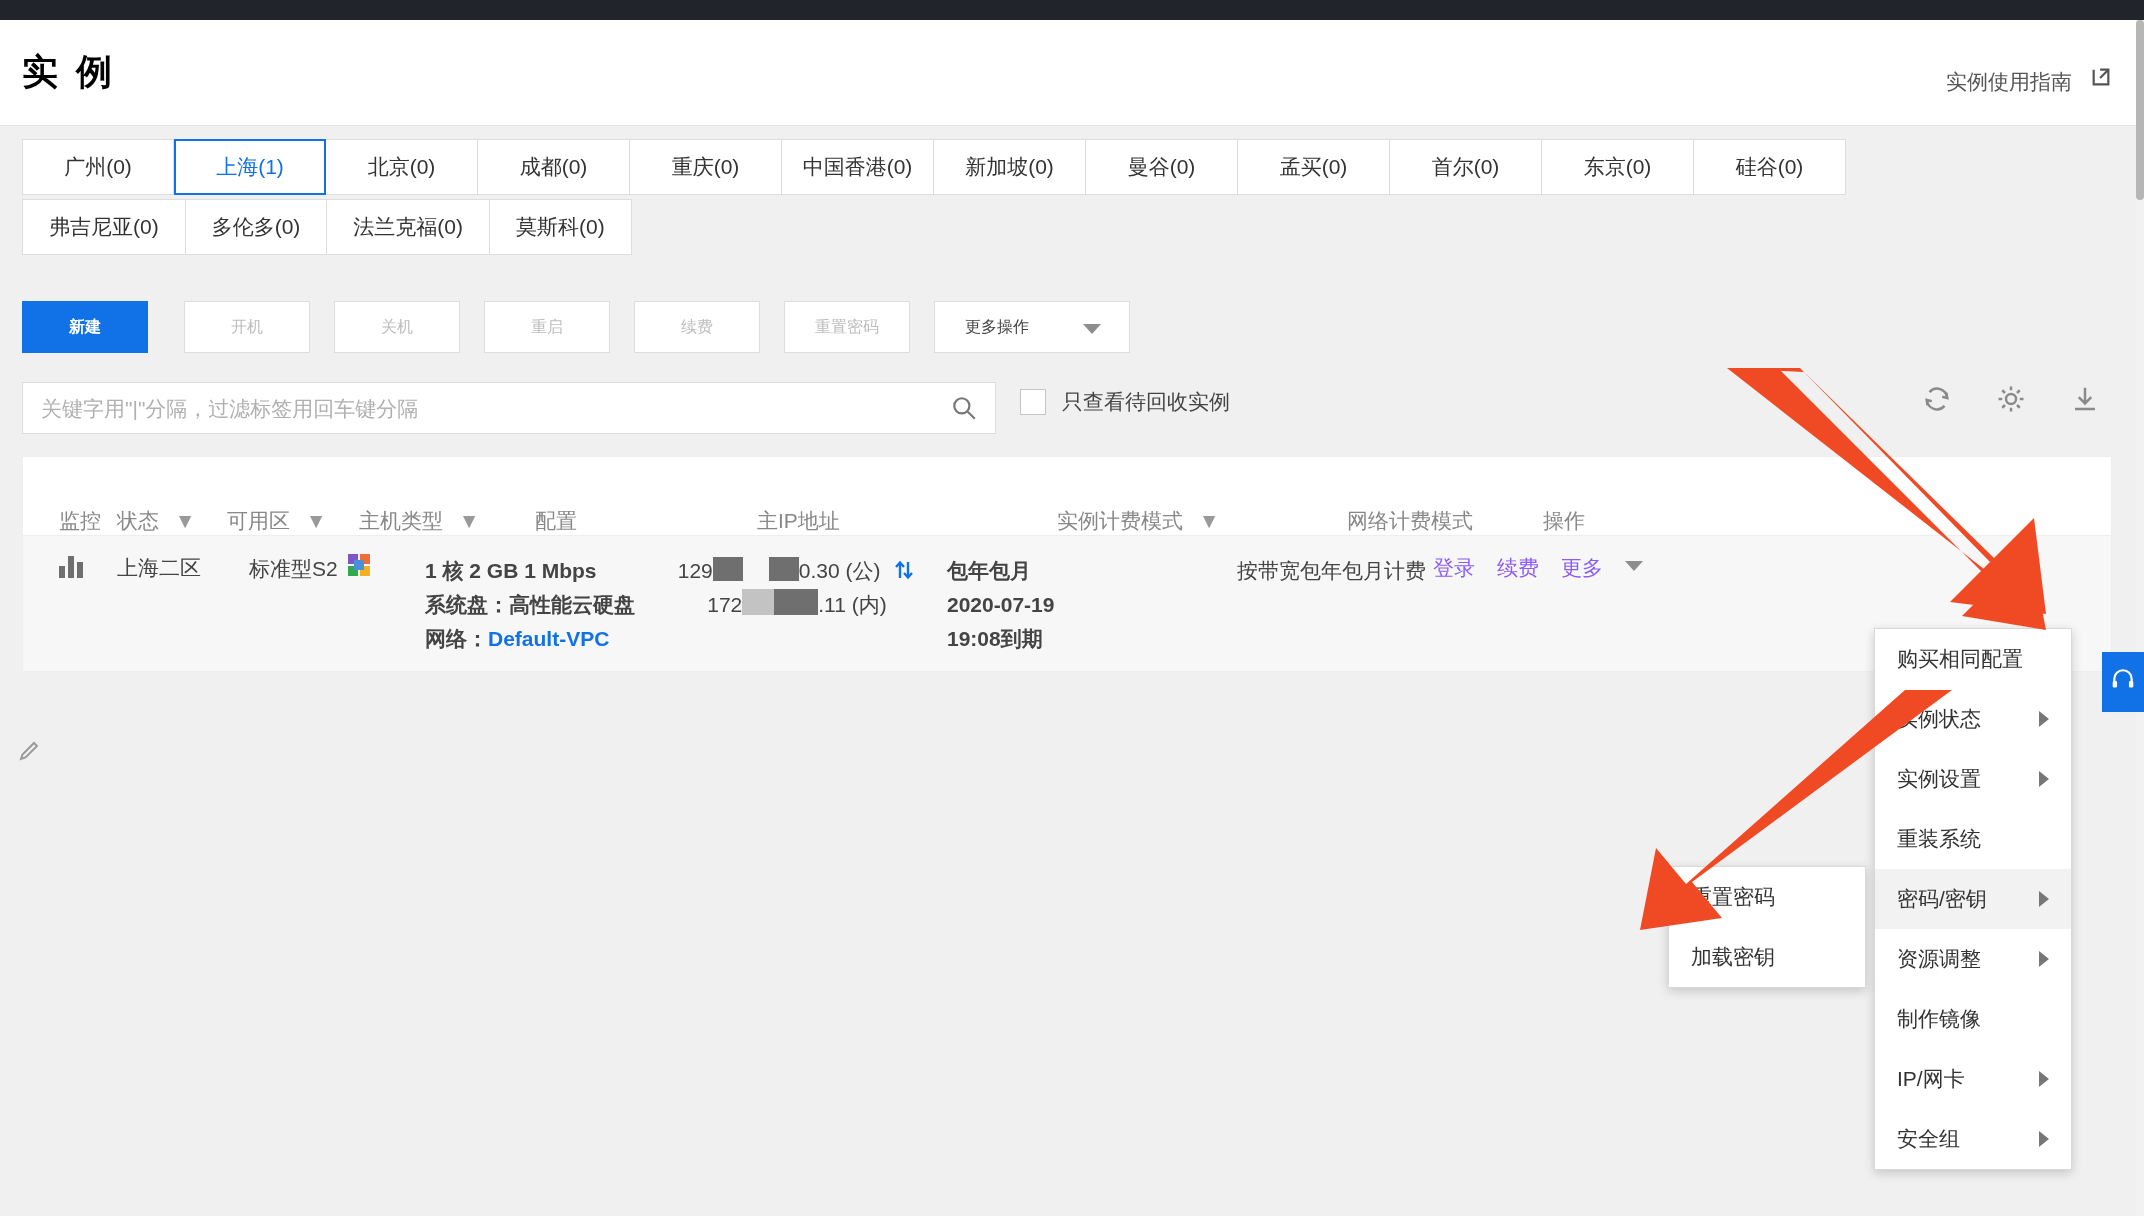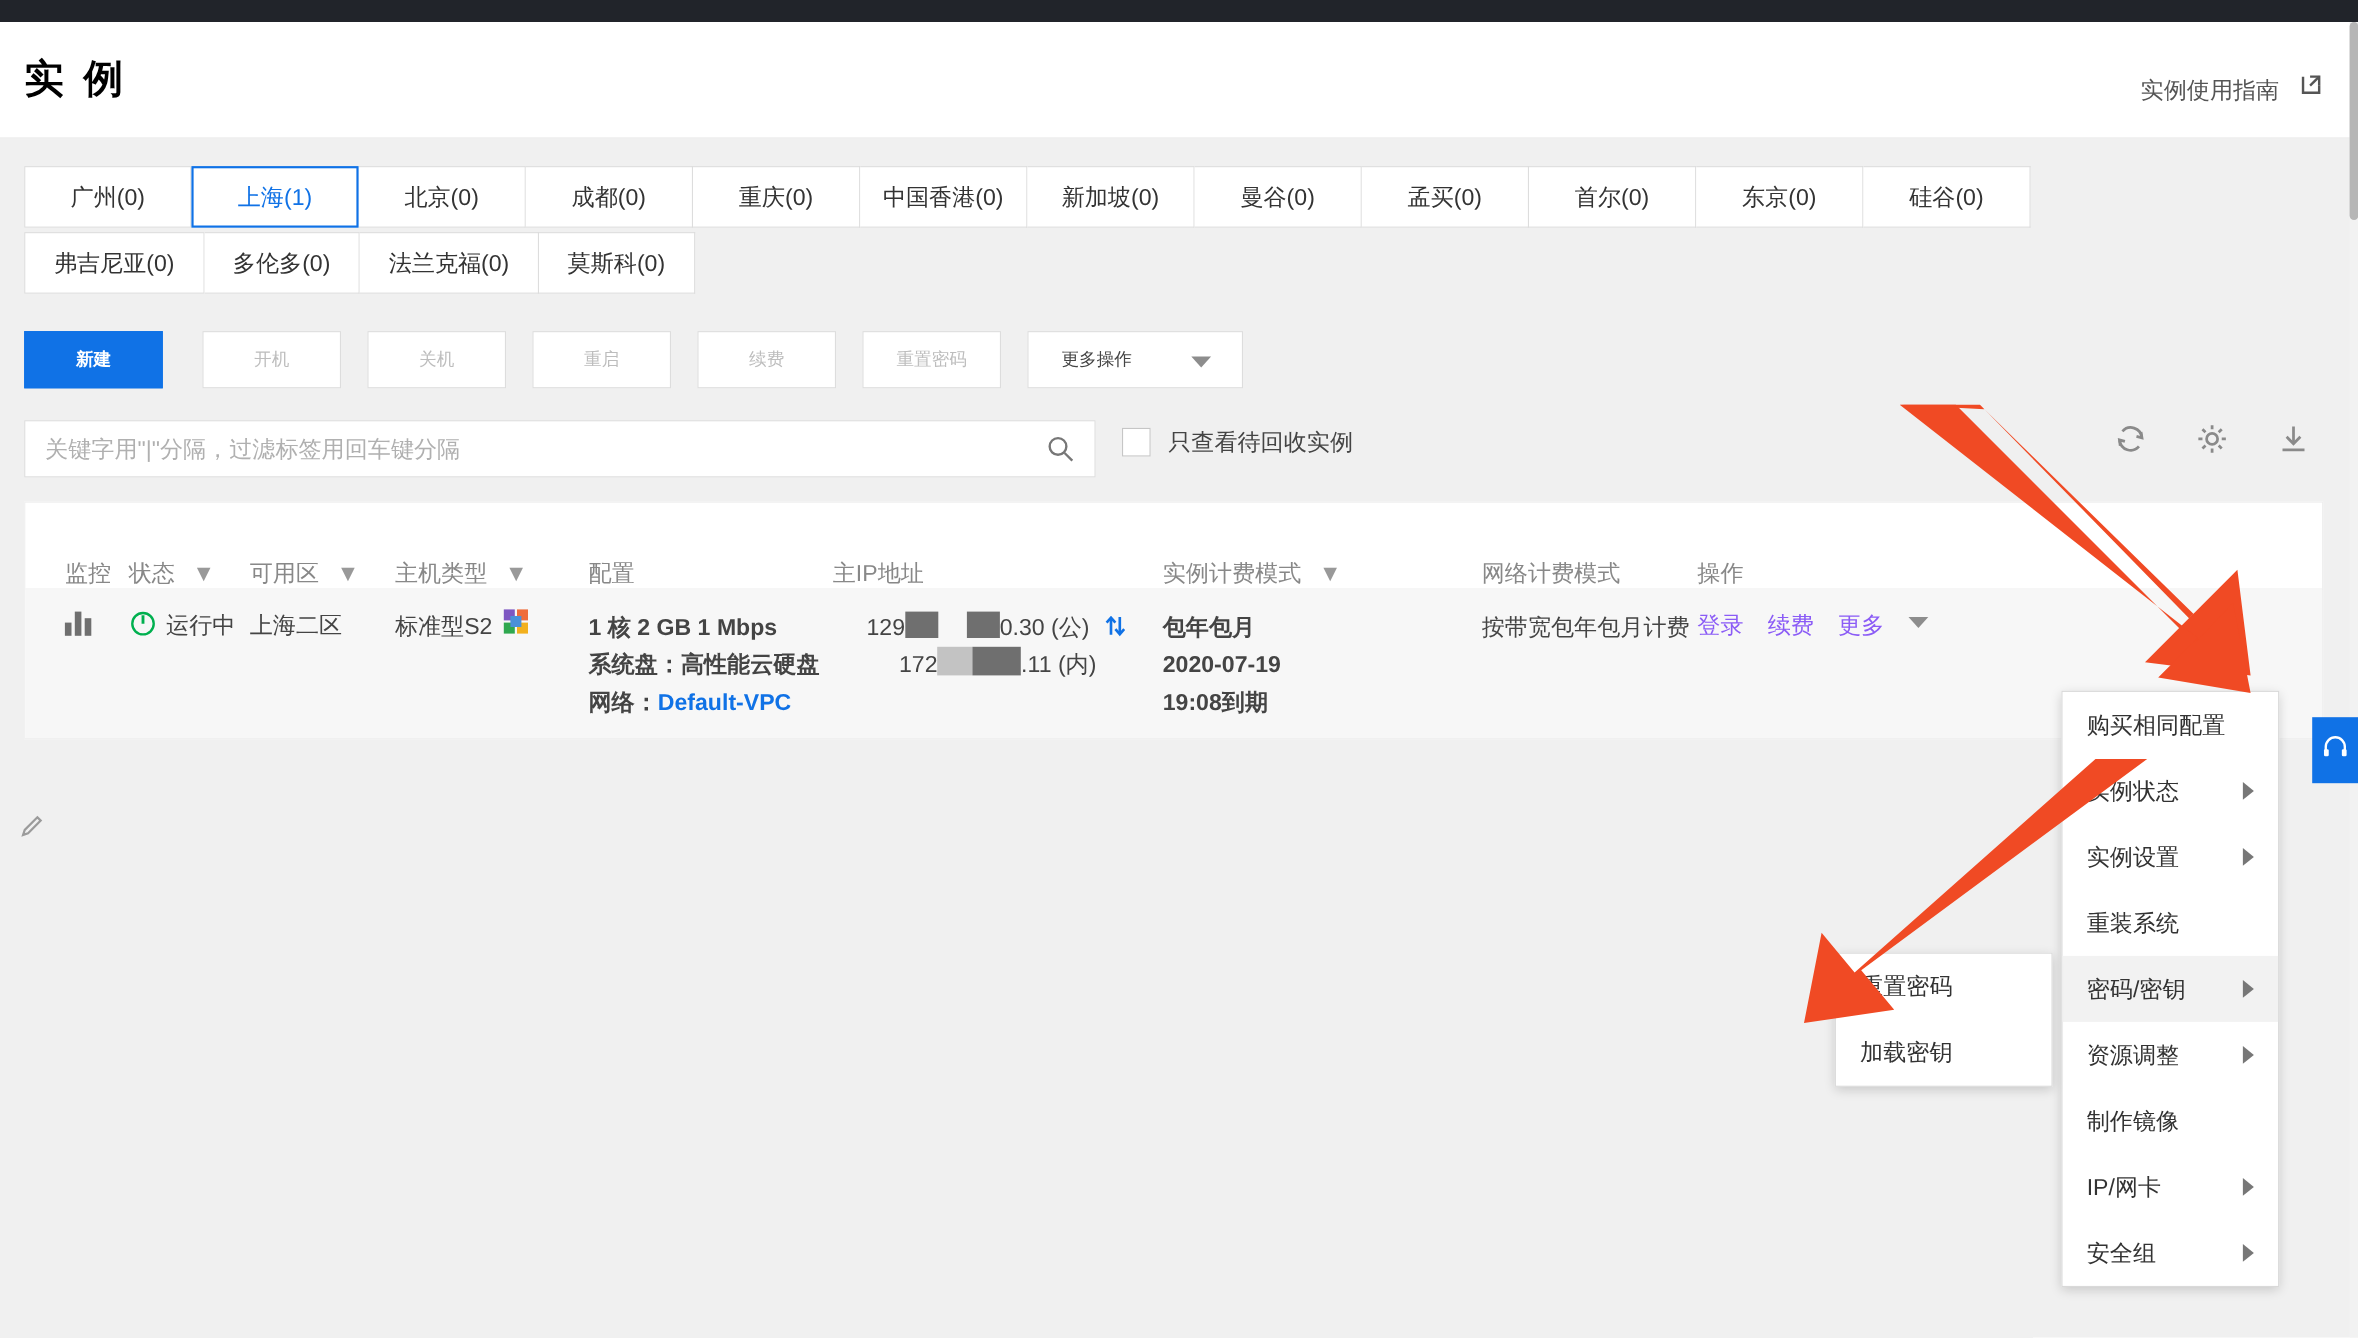--- a/index.html
+++ b/index.html
@@ -33,21 +33,21 @@
     position:absolute;right:32px;top:46px;
     width:22px;height:22px;color:#555;
   }
   
   .content{
     position:absolute;left:0;top:126px;width:2144px;height:1090px;
     background:#f0f0f0;
   }
   
   .tabs{
-    position:absolute;left:22px;top:25px;width:2100px;text-align:right;
+    position:absolute;left:22px;top:13px;width:2100px;text-align:right;
   }
   .tab-row{display:flex;flex-wrap:nowrap;margin-bottom:-1px;}
   .tab{
     height:56px;min-width:152px;padding:0 18px;
     box-sizing:border-box;
     background:#fff;border:1px solid #ddd;border-left:none;
     display:flex;align-items:center;justify-content:center;
     font-size:21px;color:#333;white-space:nowrap;
     cursor:pointer;position:relative;
   }
@@ -304,29 +304,20 @@
         <span class="filter-ic">▼</span>
       </div>
       <div class="c-net">网络计费模式</div>
       <div class="c-ops">操作</div>
     </div>
 
     <div class="trow">
       <div class="c-monitor">
         <span class="bars"><i></i><i></i><i></i></span>
       </div>
-      <div class="c-status">
-        <span class="power">
-          <svg viewBox="0 0 24 24" width="26" height="26" fill="none" stroke="currentColor" stroke-width="2">
-            <circle cx="12" cy="12" r="9"></circle>
-              <path d="M12 5 L12 12" stroke-width="2.4"></path>
-            <path d="M7.5 7.5 A6.5 6.5 0 1 0 16.5 7.5" stroke="#fff" stroke-width="0"></path>
-          </svg>
-        </span><span>运行中</span>
-      </div>
       <div class="c-zone">上海二区</div>
       <div class="c-type">
         <span>标准型S2</span>
         <span class="badge-s2">
           <b style="left:0;top:0;background:#7e57c2;"></b>
           <b style="left:12px;top:0;background:#ef6c3b;"></b>
           <b style="left:0;top:12px;background:#2fa84f;"></b>
           <b style="left:12px;top:12px;background:#f2b01e;"></b>
           <b style="left:6px;top:6px;background:#4a90d9;"></b>
         </span>

